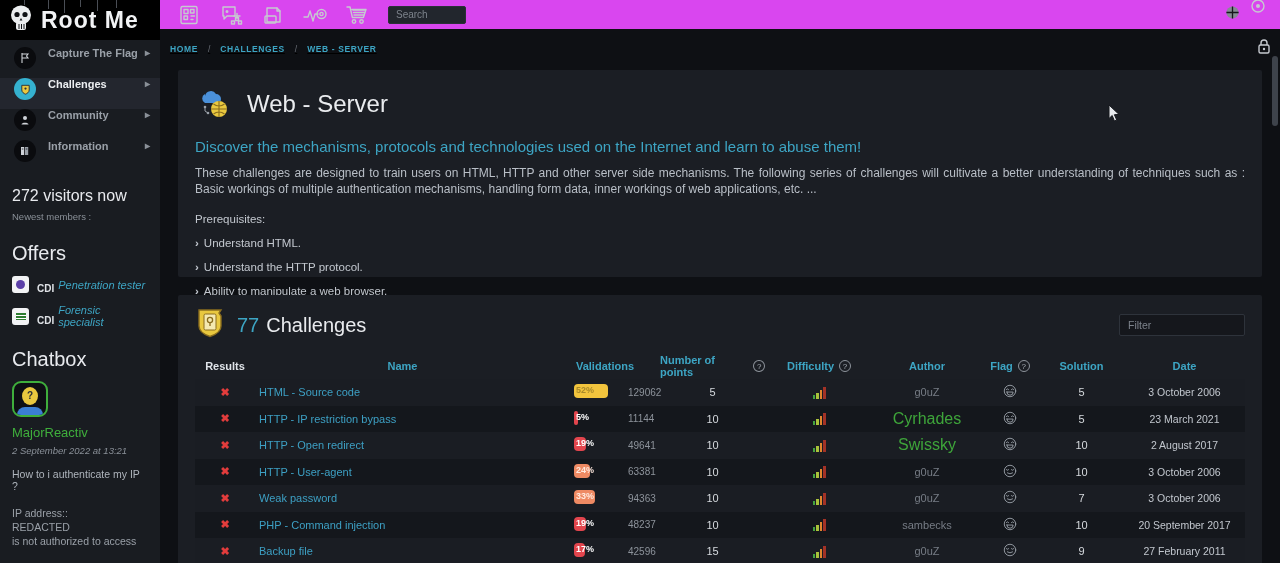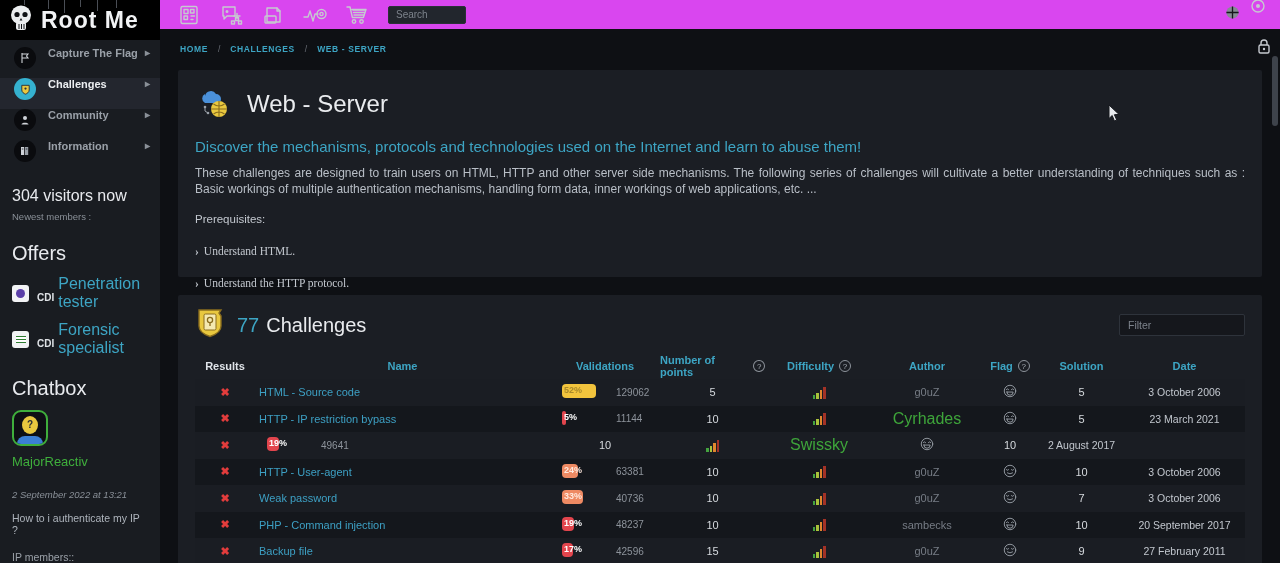--- a/index.html
+++ b/index.html
@@ -22,51 +22,51 @@
   .visitors { color:#e8eaee; font-size:16px; margin:16px 12px 6px; }
   .newest { color:#8a9098; font-size:9.5px; margin:0 12px 4px; }
   .members { margin:0 12px; width:138px; display:flex; flex-wrap:wrap; column-gap:10px; row-gap:3px; }
   .members a { color:#3faf3c; font-size:9.5px; }
   .h-side { color:#e8eaee; font-size:20px; margin:20px 12px 10px; }
   .offer-row { display:flex; align-items:center; margin:0 12px 10px; }
   .offer-badge { width:17px; height:17px; background:#f2f3f5; border-radius:3px; display:flex; align-items:center; justify-content:center; flex:none; }
   .offer-badge .dot { width:9px; height:9px; border-radius:50%; background:#5b3fa8; }
   .offer-badge .bars { width:10px; height:7px; background:repeating-linear-gradient(#2e7d32 0 1.5px, #fff 1.5px 3px); }
   .offer-row b { color:#dfe2e6; font-size:10px; margin:8px 4px 0 8px; }
-  .offer-row a { color:#3da5c4; font-size:16px; }
+  .offer-row a { color:#3da5c4; font-size:11px;font-style:italic; }
   .avatar { width:36px; height:36px; border:2px solid #3faf3c; border-radius:9px; background:#0e1014; margin:2px 12px 6px; position:relative; overflow:hidden; }
   .avatar .head { position:absolute; left:8px; top:4px; width:16px; height:18px; border-radius:50%; background:#e9c83f; color:#2b2f36; font-size:10px; font-weight:bold; text-align:center; line-height:18px; }
   .avatar .body { position:absolute; left:3px; bottom:-4px; width:26px; height:12px; border-radius:8px 8px 0 0; background:#3b7fd4; }
   .chat-user { color:#3faf3c; font-size:13px; margin:0 12px; }
-  .chat-time { color:#8a9098; font-size:9.5px; font-style:italic; margin:19px 12px 12px; }
+  .chat-time { color:#8a9098; font-size:9.5px; font-style:italic; margin:4px 12px 12px; }
   .chat-msg { color:#aeb4bc; font-size:10.5px; margin:0 12px 14px; }
   .chat-lines { color:#9aa0a8; font-size:10.5px; margin:12px 12px 0; line-height:1.35; }
 
   
   #topbar { position:absolute; left:160px; right:0; top:0; height:29px; background:#d946ef; display:flex; align-items:center; z-index:4; }
   .top-ic { width:26px; height:24px; margin-left:16px; display:flex; align-items:center; justify-content:center; cursor:pointer; }
   .top-ic svg { stroke:#c6cad0; fill:none; stroke-width:1.4; stroke-linecap:round; stroke-linejoin:round; }
   #search { margin-left:18px; width:78px; height:18px; background:#22262d; border:1px solid #2b3038; border-radius:2px; color:#c3c8cf; font-size:10px; padding:0 7px; outline:none; }
   #search::placeholder { color:#7d838c; }
   #top-right { position:absolute; right:14px; top:0; height:29px; display:flex; align-items:center; gap:10px; }
-  #crumbbar { position:absolute; left:170px; right:0; top:29px; height:39px; background:#0e1014; display:flex; align-items:center; padding-left:10px; }
+  #crumbbar { position:absolute; left:160px; right:0; top:29px; height:39px; background:#0e1014; display:flex; align-items:center; padding-left:10px;text-decoration:underline; }
   #crumbbar a { color:#3da5c4; font-size:8.5px; font-weight:bold; letter-spacing:.6px; }
   #crumbbar .sep { color:#6b7078; font-size:8.5px; margin:0 10px; }
 
   
   #main { position:absolute; left:160px; top:68px; right:0; bottom:0; }
   .card { position:absolute; left:18px; width:1084px; background:#1b1e24; border-radius:2px; }
   #card1 { top:2px; height:207px; padding:12px 17px; }
   #card2 { top:227px; height:420px; padding:12px 17px; }
   .title-row { display:flex; align-items:center; }
   .page-title { color:#e9ebee; font-size:24px; font-weight:normal; margin-left:12px; }
   .subtitle { color:#3da5c4; font-size:15px; margin-top:12px; }
   .desc { color:#b9bfc7; font-size:12px; line-height:1.37; margin-top:10px; text-align:justify; }
   .prereq-label { color:#c3c8cf; font-size:11.5px; margin-top:15px; }
-  .prereq { color:#c3c8cf; font-size:11.5px; margin-top:20px;font-family:Liberation Serif, serif; }
+  .prereq { color:#c3c8cf; font-size:11.5px; margin-top:12px; }
   .prereq .b { font-weight:bold; margin-right:5px; color:#c3c8cf; }
 
   .count-row { display:flex; align-items:center; }
   .count-num { color:#3da5c4; font-size:20px; margin-left:12px; }
   .count-suffix { color:#e9ebee; font-size:20px; margin-left:7px; }
   #filter { margin-left:auto; width:126px; height:22px; background:#15171c; border:1px solid #2e333b; border-radius:2px; color:#c3c8cf; font-size:10.5px; padding:0 8px; outline:none; }
   #filter::placeholder { color:#7d838c; }
 
   .tgrid { display:grid; grid-template-columns:60px 295px 110px 105px 108px 108px 58px 85px 121px; align-items:center; }
   #thead { height:26px; margin-top:10px; }
@@ -74,21 +74,21 @@
   .th.first { color:#dfe3e8; }
   .help { width:12px; height:12px; border:1px solid #8d939b; border-radius:50%; color:#aab0b8; font-size:8px; font-weight:normal; display:flex; align-items:center; justify-content:center; }
   .trow { height:26.5px; }
   .trow:nth-child(odd) { background:#1a1d23; }
   .trow:nth-child(even) { background:#14171c; }
   .td { display:flex; align-items:center; justify-content:center; font-size:11px; color:#d6dade; }
   .td.name { justify-content:flex-start; padding-left:4px; }
   .td.name a { color:#3da0c4; font-size:11px; }
   .xmark { color:#e23c3c; font-size:11px; font-weight:bold; }
   .td.valid { justify-content:flex-start; padding-left:12px; }
-  .pillwrap { position:relative; width:40px; height:16px; flex:none; }
+  .pillwrap { position:relative; width:40px; height:16px; flex:none;margin-left:12px; }
   .pill { position:absolute; left:0; top:0; height:14px; border-radius:4px; }
   .pill.yellow { background:#f2c43d; }
   .pill.orange { background:#ee8a63; }
   .pill.red { background:#e2454d; }
   .pct { position:absolute; left:2px; top:1px; font-size:9px; font-weight:bold; white-space:nowrap; }
   .pct.yellow { color:#a8892a; }
   .pct.orange { color:#ffe9de; }
   .pct.red { color:#ffffff; }
   .vcount { color:#8d939b; font-size:10px; margin-left:14px; }
   .diff { display:flex; align-items:flex-end; gap:1px; height:13px; }
@@ -161,21 +161,21 @@
       <svg width="12" height="12" viewBox="0 0 12 12">
           <rect x="2" y="2" width="3.2" height="8" fill="#cfd3d8"></rect>
           <rect x="6" y="2" width="3.2" height="8" fill="#9aa0a8"></rect>
           <path d="M2.8 4 h1.6 M6.8 4 h1.6" stroke="#191c21" stroke-width=".8"></path>
         </svg>
     </span>
     <span class="lbl">Information</span>
     <span class="chev">▸</span>
   </div>
 
-  <div class="visitors">304 visitors now</div>
+  <div class="visitors">272 visitors now</div>
   <div class="newest">Newest members :</div>
 
   <div class="h-side">Offers</div>
   <div class="offer-row">
     <span class="offer-badge">
         <span class="dot"></span>
       </span>
     <b>CDI</b>
     <a>Penetration tester</a>
   </div>
@@ -189,21 +189,21 @@
 
   <div class="h-side">Chatbox</div>
   <div class="avatar">
     <span class="head">?</span>
     <span class="body"></span>
   </div>
   <a class="chat-user">MajorReactiv</a>
   <div class="chat-time">2 September 2022 at 13:21</div>
   <div class="chat-msg">How to i authenticate my IP ?</div>
   <div class="chat-lines">
-    <div>IP members::</div>
+    <div>IP address::</div>
     <div>REDACTED</div>
     <div>is not authorized to access</div>
 
   </div>
   
 </div>
 
 <div id="topbar">
   <span class="top-ic">
     <svg width="22" height="22" viewBox="0 0 22 22">
@@ -421,20 +421,23 @@
                 <path d="M5.5 11.5 h9 a4.5 4.5 0 0 1 -9 0 z"></path>
               </svg></span>
           </div>
           <div class="td">5</div>
           <div class="td date">23 March 2021</div>
         </div>
         <div class="trow tgrid">
           <div class="td">
             <span class="xmark">✖</span>
           </div>
+          <div class="td name">
+            <a>HTTP - Open redirect</a>
+          </div>
           <div class="td valid">
             <span class="pillwrap">
               <span class="pill red" style="width:12px"></span>
               <span class="pct red">19%</span>
             </span>
             <span class="vcount">49641</span>
           </div>
           <div class="td">10</div>
           <div class="td">
             <span class="diff">
@@ -498,21 +501,21 @@
             <span class="xmark">✖</span>
           </div>
           <div class="td name">
             <a>Weak password</a>
           </div>
           <div class="td valid">
             <span class="pillwrap">
               <span class="pill orange" style="width:21px"></span>
               <span class="pct orange">33%</span>
             </span>
-            <span class="vcount">40736</span>
+            <span class="vcount">94363</span>
           </div>
           <div class="td">10</div>
           <div class="td">
             <span class="diff">
               <span style="height:4px;background:#44a33f"></span>
               <span style="height:6px;background:#a9c23b"></span>
               <span style="height:9px;background:#e0862f"></span>
               <span style="height:12px;background:#a33226"></span>
             </span>
           </div>

